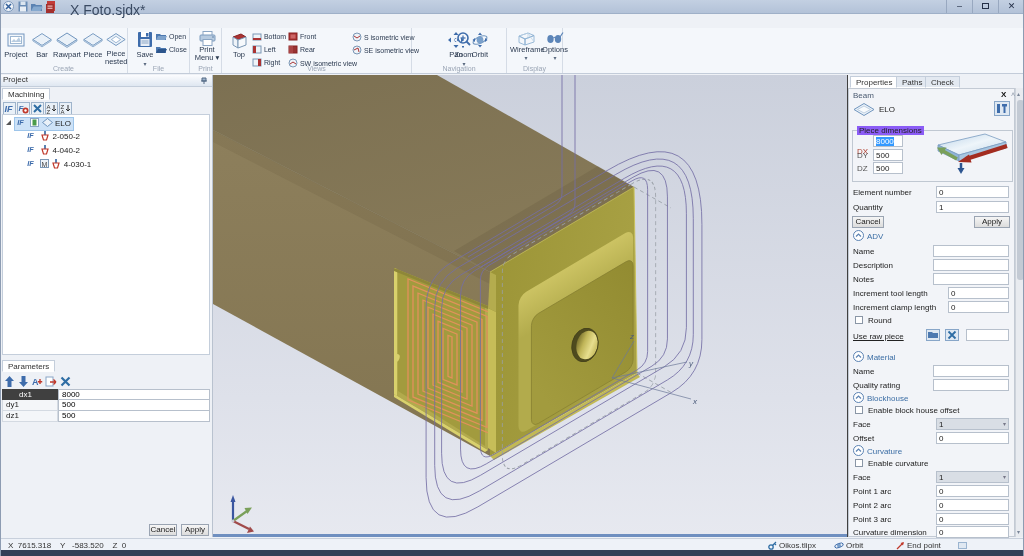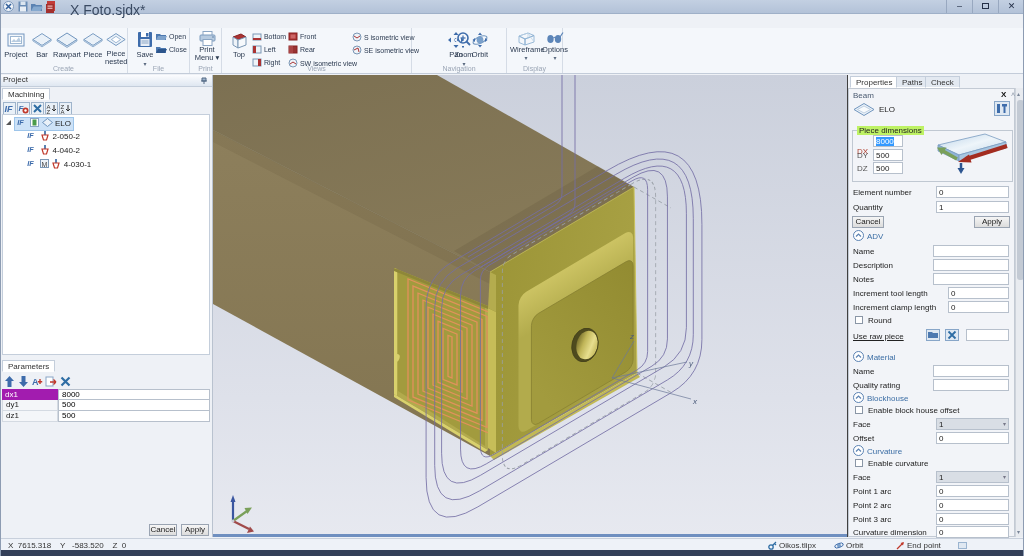--- a/index.html
+++ b/index.html
@@ -343,21 +343,21 @@
         </svg>
     <svg class="toolbar-ic" viewBox="0 0 13 13">
           <rect x="1" y="2" width="7" height="9" fill="#fff" stroke="#8aa5c5"></rect>
           <path d="M5 7 h6 M11 7 l-2.5-2.5 M11 7 l-2.5 2.5" stroke="#c0392b" stroke-width="1.3" fill="none"></path>
         </svg>
     <svg class="toolbar-ic" viewBox="0 0 13 13">
           <path d="M2.5 2.5 L10.5 10.5 M10.5 2.5 L2.5 10.5" stroke="#2e6da4" stroke-width="2.2"></path>
         </svg>
   </div>
   <div style="position:absolute;left:2px;top:314px;width:209px;height:33px;">
-    <div class="abs" style="left:0;top:0;width:56px;height:11px;background:#a21caf;color:#fff;font-size:8px;line-height:11px;padding-left:3px;">dx1</div>
+    <div class="abs" style="left:0;top:0;width:56px;height:11px;background:#404040;color:#fff;font-size:8px;line-height:11px;padding-left:17px;">dx1</div>
     <div class="abs" style="left:56px;top:0;width:152px;height:11px;background:#fff;border:1px solid #b7c0cc;font-size:8px;line-height:9px;padding-left:3px;">8000</div>
     <div class="abs" style="left:0;top:11px;width:56px;height:11px;background:#f4f6f9;border:1px solid #d4dae2;border-top:none;color:#222;font-size:8px;line-height:10px;padding-left:3px;">dy1</div>
     <div class="abs" style="left:56px;top:11px;width:152px;height:11px;background:#fff;border:1px solid #b7c0cc;border-top:none;font-size:8px;line-height:10px;padding-left:3px;">500</div>
     <div class="abs" style="left:0;top:22px;width:56px;height:11px;background:#f4f6f9;border:1px solid #d4dae2;border-top:none;color:#222;font-size:8px;line-height:10px;padding-left:3px;">dz1</div>
     <div class="abs" style="left:56px;top:22px;width:152px;height:11px;background:#fff;border:1px solid #b7c0cc;border-top:none;font-size:8px;line-height:10px;padding-left:3px;">500</div>
   </div>
   <div class="btn" style="left:149px; top:449px; width:28px;">Cancel</div>
   <div class="btn" style="left:181px; top:449px; width:28px;">Apply</div>
 </div>
 
@@ -505,21 +505,21 @@
   <div class="lbl" style="left:31px;top:30px;">ELO</div>
   <div class="abs" style="left:146px;top:26px;width:16px;height:15px;background:#dfe8f2;border:1px solid #88a6c8;">
     <svg width="14" height="13" viewBox="0 0 14 13">
           <rect x="2" y="2" width="3" height="9" fill="#3e6cab"></rect>
           <rect x="7" y="2" width="5" height="2.5" fill="#3e6cab"></rect>
           <rect x="8.5" y="2" width="2" height="9" fill="#3e6cab"></rect>
         </svg>
   </div>
 
   <div class="abs" style="left:4px;top:55px;width:161px;height:52px;border:1px solid #c0c8d2;"></div>
-  <div class="lbl" style="left:9px;top:51px;background:#bef264;padding:0 2px;">Piece dimensions</div>
+  <div class="lbl" style="left:9px;top:51px;background:#8b5cf6;padding:0 2px;">Piece dimensions</div>
   <div class="lbl" style="left:9px;top:72px;color:#b04030;">DX</div>
   <div class="fld" style="left:25px;top:60px;width:30px;"><span style="background:#3399ff;color:#fff;">8000</span></div>
   <div class="lbl" style="left:9px;top:76px;color:#555;">DY</div>
   <div class="fld" style="left:25px;top:74px;width:30px;">500</div>
   <div class="lbl" style="left:9px;top:89px;color:#555;">DZ</div>
   <div class="fld" style="left:25px;top:87px;width:30px;">500</div>
   <svg class="abs" style="left:60px;top:58px;" width="103" height="47" viewBox="0 0 103 47">
     <defs>
           <linearGradient id="slabg" x1="0" y1="0" x2="1" y2="1">
             <stop offset="0" stop-color="#b9d2e8"></stop>

